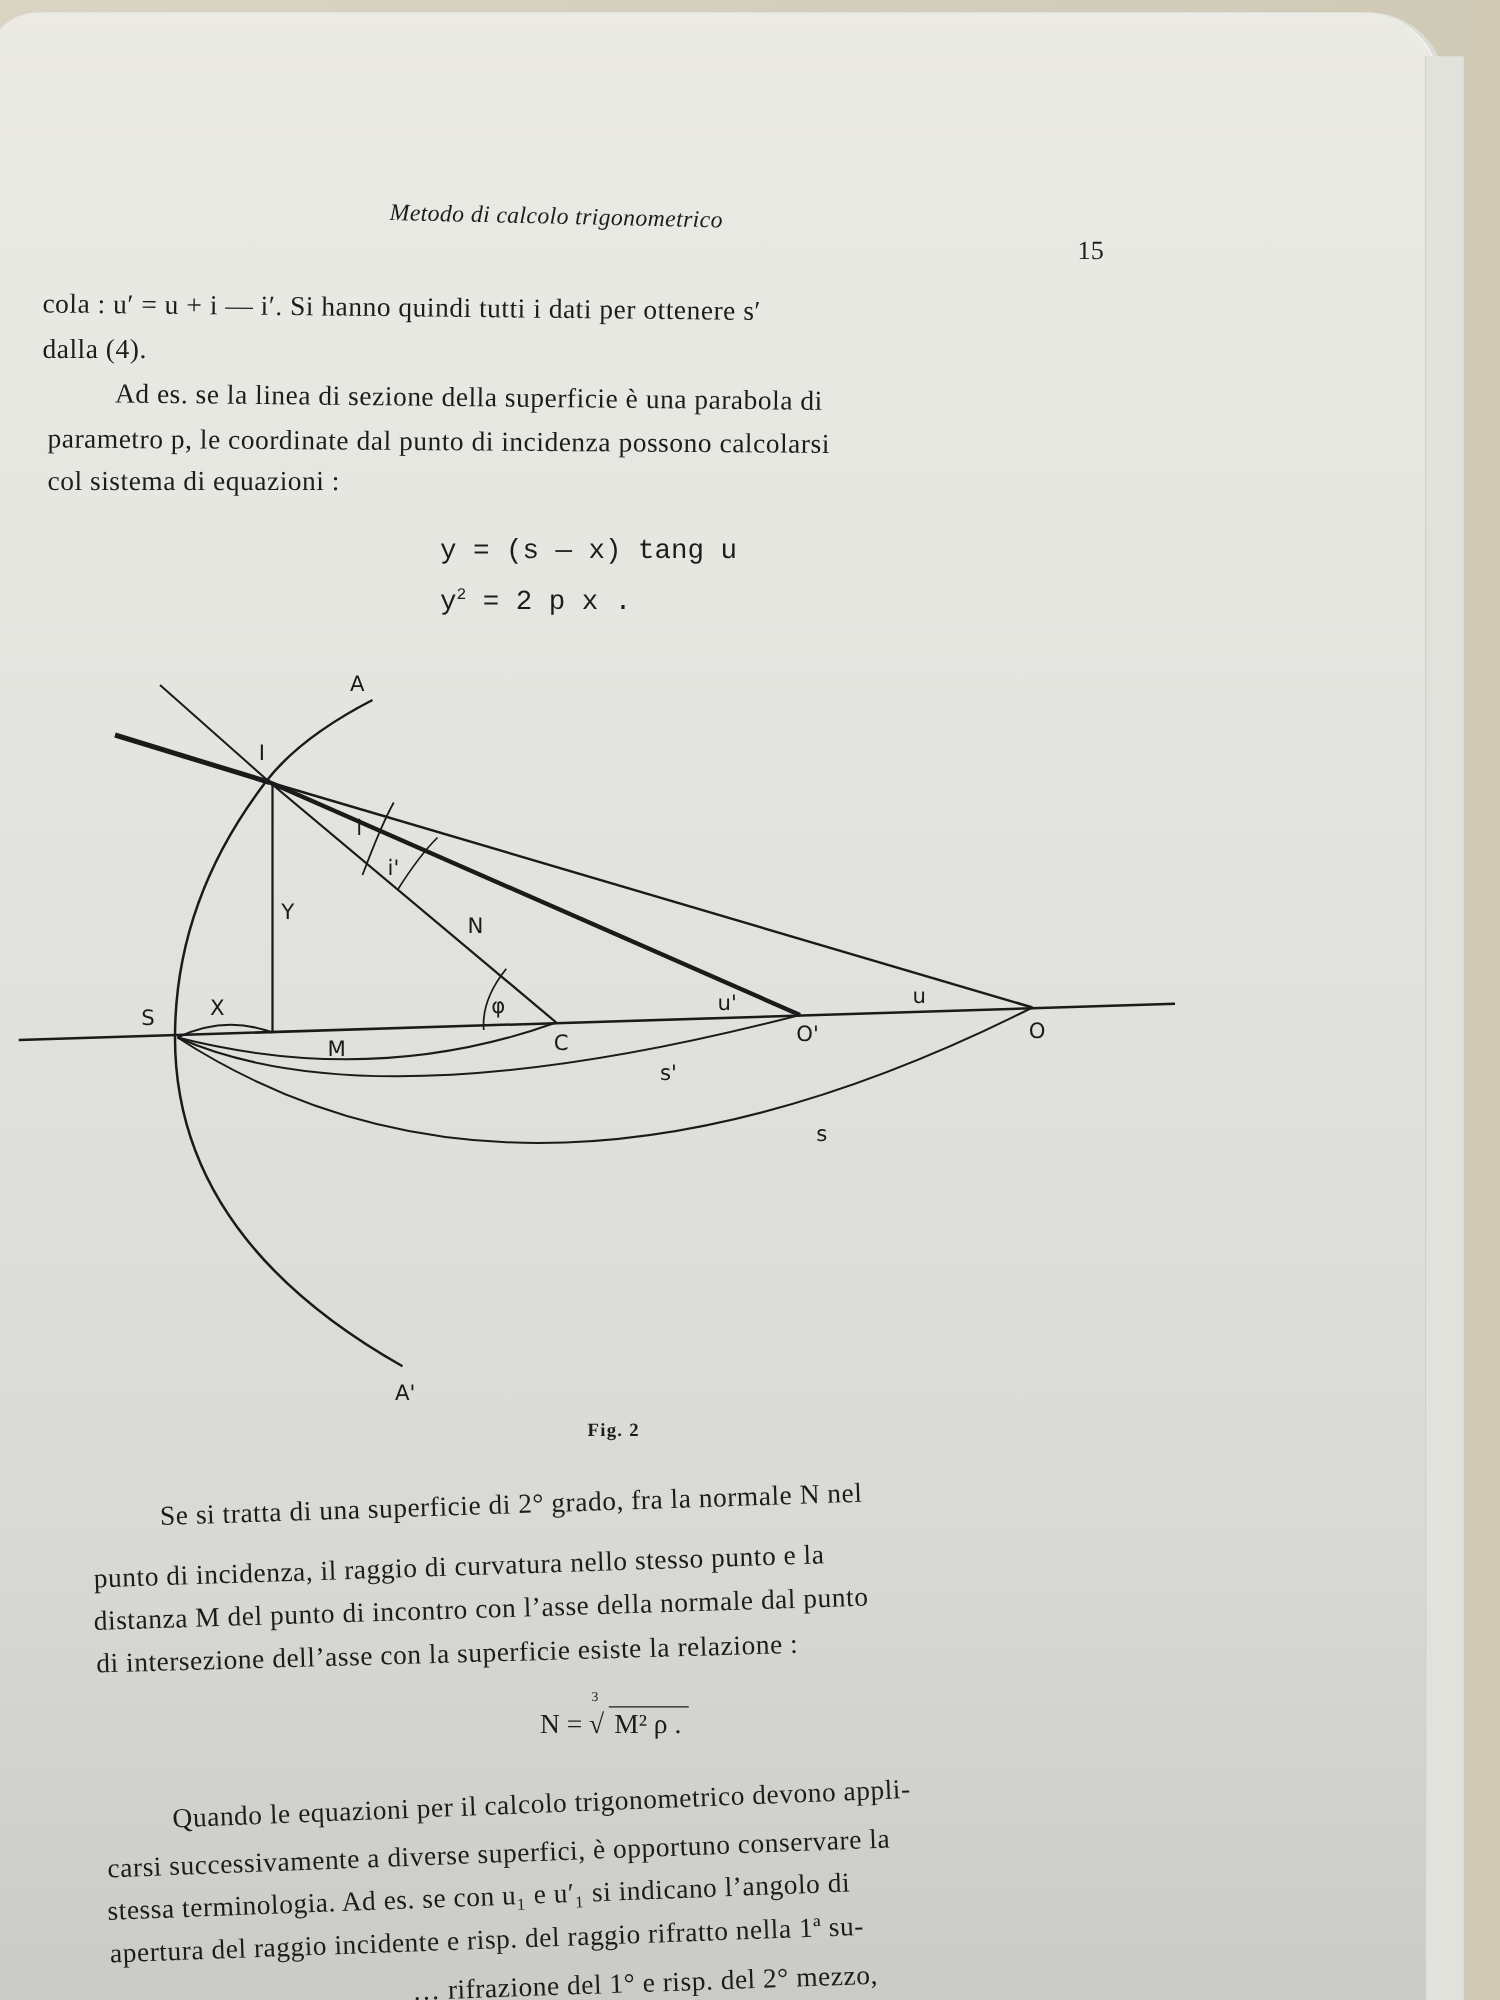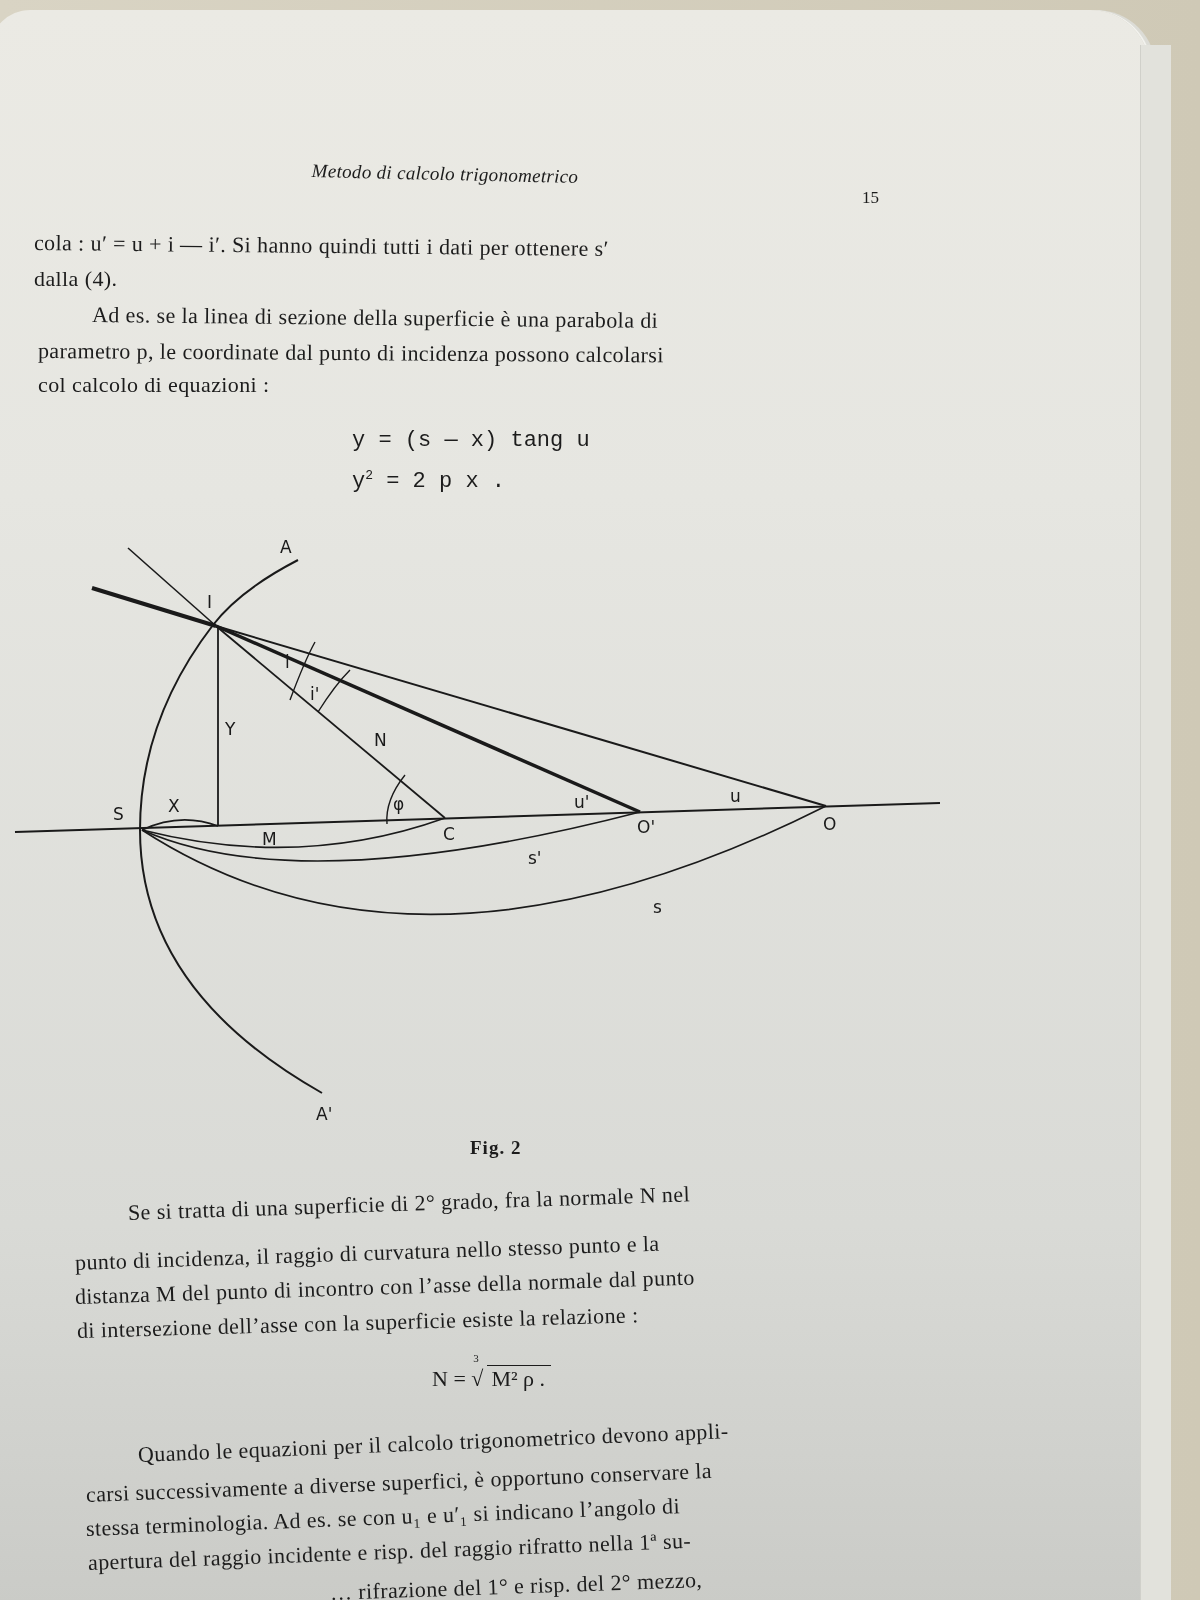--- a/index.html
+++ b/index.html
@@ -16,45 +16,45 @@
     box-shadow: 2px 0 0 #f2f2ee, 6px 0 0 #dcdcd6;
   }
   .page2 {
     position:absolute; left:1140px; top:45px; width:30px; height:1560px;
     background:#e2e2dc; border-left:1px solid #d0d0ca;
   }
   .header-title {
     position:absolute; left:312px; top:160px; font-style:italic; font-size:19px;
     letter-spacing:0.3px; transform: rotate(1.3deg); transform-origin:left top;
   }
-  .page-number { position:absolute; left:862px; top:188px; font-size:17px; }
+  .page-number { position:absolute; left:862px; top:188px; font-size:21px; }
   .para { position:absolute; font-size:22px; line-height:34px; letter-spacing:0.4px; white-space:nowrap; }
   .eq { position:absolute; font-size:22px; white-space:nowrap; font-family:Liberation Mono, monospace; }
-  .caption { position:absolute; left:470px; top:1137px; font-size:19px; font-weight:bold; letter-spacing:1px; }
+  .caption { position:absolute; left:470px; top:1137px; font-size:15px; font-weight:bold; letter-spacing:1px; }
   svg.figure { position:absolute; left:0; top:520px; }
   .lbl { font-family:"DejaVu Sans", sans-serif; font-size:17px; fill:#1a1a1a; }
   .root { display:inline-block; position:relative; }
   .root .idx { position:absolute; left:2px; top:-14px; font-size:11px; }
   .root .rad { border-top:1.5px solid #1c1c1c; padding:0 6px 0 4px; margin-left:4px; }
   sup { font-size:13px; }
 </style>
 </head>
 <body>
 
 <div class="page"></div>
 <div class="page2"></div>
 
 <div class="header-title">Metodo di calcolo trigonometrico</div>
 <div class="page-number">15</div>
 
 <div class="para" style="left:34px; top:226px; transform:rotate(0.6deg); transform-origin:left;">cola : u′ = u + i — i′. Si hanno quindi tutti i dati per ottenere s′</div>
 <div class="para" style="left:34px; top:262px;">dalla (4).</div>
 <div class="para" style="left:92px; top:298px; transform:rotate(0.6deg); transform-origin:left;">Ad es. se la linea di sezione della superficie è una parabola di</div>
 <div class="para" style="left:38px; top:334px; transform:rotate(0.4deg); transform-origin:left;">parametro p, le coordinate dal punto di incidenza possono calcolarsi</div>
-<div class="para" style="left:38px; top:368px;">col calcolo di equazioni :</div>
+<div class="para" style="left:38px; top:368px;">col sistema di equazioni :</div>
 
 <div class="eq" style="left:352px; top:428px;">y  = (s — x) tang u</div>
 <div class="eq" style="left:352px; top:468px;"><span>y</span><sup>2</sup><span> = 2 p x .</span></div>
 
 <svg class="figure" width="960" height="610" viewBox="0 520 960 610">
   <g fill="none" stroke="#1a1a1a">
     <line x1="15" y1="832" x2="940" y2="803" stroke-width="2"></line>
     <path d="M298 560 Q240 590 213 625 Q140 720 140 830 Q140 990 322 1093" stroke-width="2"></path>
     <line x1="128" y1="548" x2="216" y2="626" stroke-width="1.6"></line>
     <line x1="92" y1="588" x2="216" y2="626" stroke-width="4"></line>

